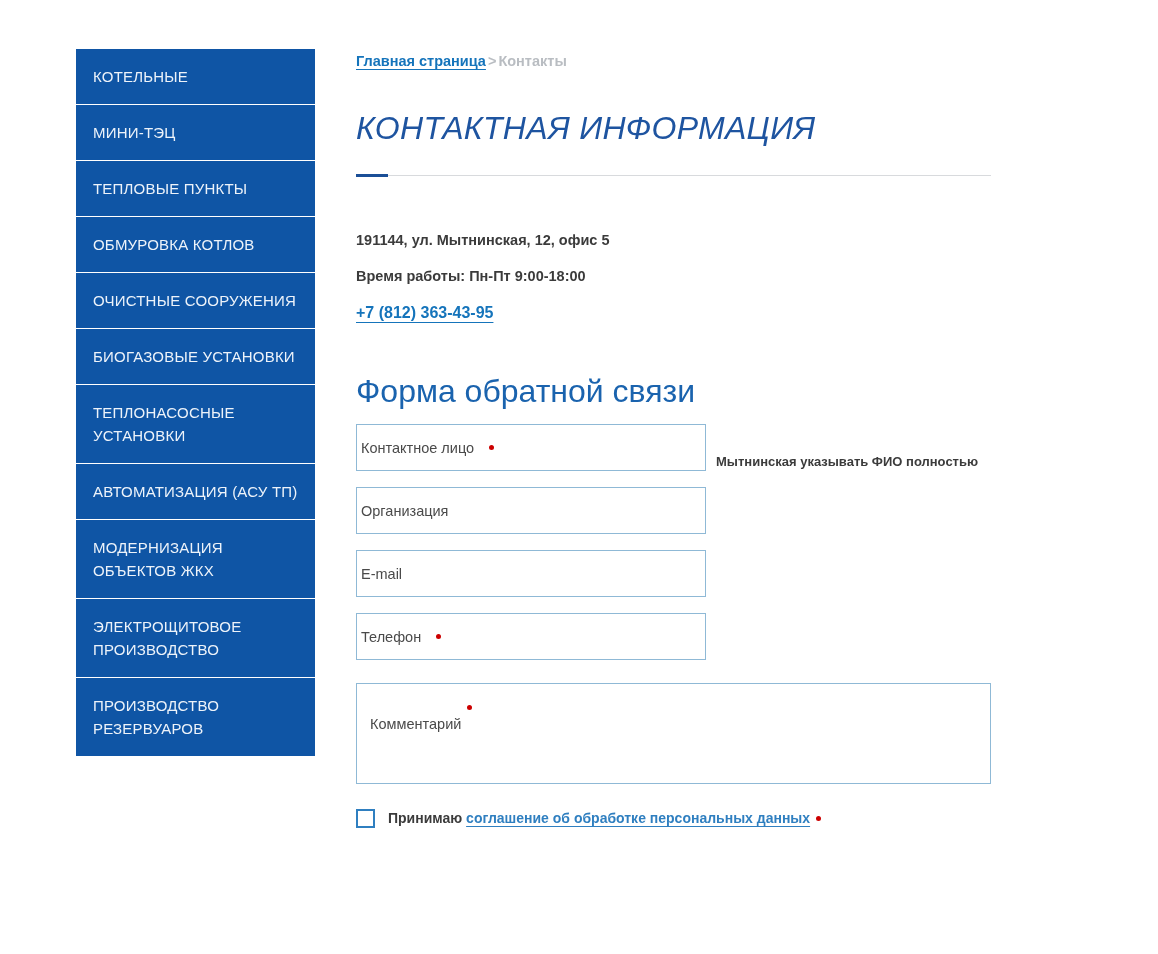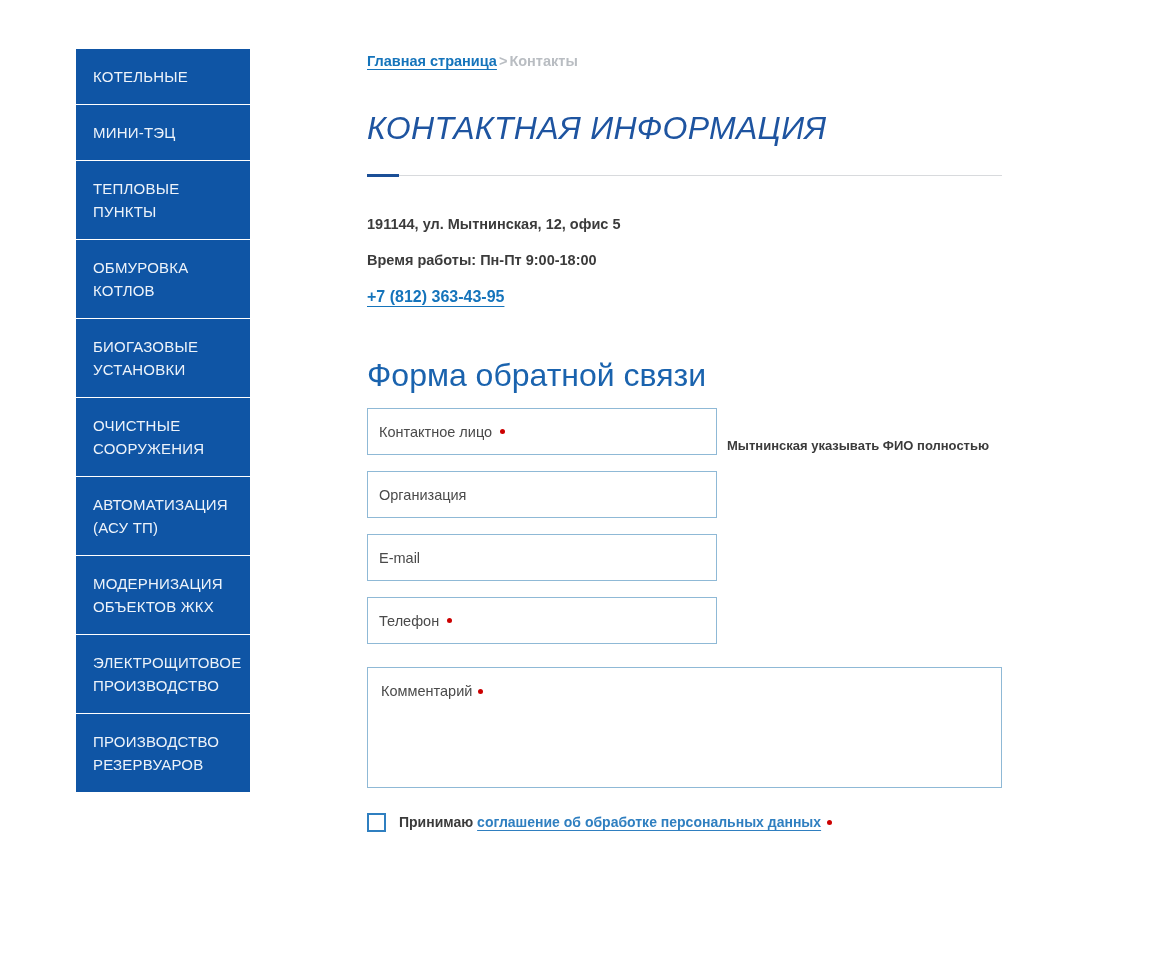--- a/index.html
+++ b/index.html
@@ -21,21 +21,21 @@
     position: relative;
     width: 1158px;
     height: 954px;
   }
 
   
   #sidebar {
     position: absolute;
     left: 76px;
     top: 48px;
-    width: 174px;
+    width: 239px;
     background: #0f55a5;
     border-top: 1px solid #ffffff;
   }
   .nav-item {
     display: block;
     box-sizing: border-box;
     width: 100%;
     background: #0f55a5;
     border-bottom: 1px solid #ffffff;
     padding: 16px 16px 16px 17px;
@@ -50,21 +50,21 @@
     color: #edf3fa;
     letter-spacing: 0.2px;
     font-weight: 400;
     text-transform: uppercase;
     white-space: pre-line;
   }
 
   
   #main {
     position: absolute;
-    left: 367px;
+    left: 356px;
     top: 48px;
     width: 635px;
   }
 
   
   #breadcrumb {
     font-size: 14.5px;
     line-height: 20px;
     padding-top: 3px;
     white-space: nowrap;
@@ -118,20 +118,21 @@
   
   #contact-block {
     padding-top: 38px;
   }
   .contact-line {
     font-size: 14.5px;
     line-height: 20px;
     font-weight: bold;
     color: #3b3b3b;
     margin-bottom: 16px;
+    margin-top: 16px;
   }
   .contact-link {
     display: inline-block;
     font-size: 16px;
     line-height: 21px;
     font-weight: bold;
     color: #1574bb;
     text-decoration: underline;
     text-underline-offset: 4px;
     margin-bottom: 33px;
@@ -155,34 +156,34 @@
   .field-row {
     position: relative;
     margin-bottom: 16px;
   }
   .text-input {
     box-sizing: border-box;
     width: 350px;
     height: 47px;
     border: 1px solid #8fb9d6;
     background: #ffffff;
-    padding: 0 11px;
+    padding: 0 4px;
     font-family: "Liberation Sans", "DejaVu Sans", sans-serif;
     font-size: 14.5px;
     color: #4a4a4a;
     outline: none;
   }
   .text-input::placeholder { color: #4a4a4a; opacity: 1; }
   .text-area {
     box-sizing: border-box;
     width: 635px;
-    height: 121px;
+    height: 101px;
     border: 1px solid #8fb9d6;
     background: #ffffff;
-    padding: 13px 13px;
+    padding: 30px 13px;
     font-family: "Liberation Sans", "DejaVu Sans", sans-serif;
     font-size: 14.5px;
     line-height: 20px;
     color: #4a4a4a;
     resize: none;
     outline: none;
   }
   .text-area::placeholder { color: #4a4a4a; opacity: 1; }
 
   
@@ -260,24 +261,27 @@
       <a class="nav-item">
         <span class="nav-label">МИНИ-ТЭЦ</span>
       </a>
       <a class="nav-item">
         <span class="nav-label">ТЕПЛОВЫЕ ПУНКТЫ</span>
       </a>
       <a class="nav-item">
         <span class="nav-label">ОБМУРОВКА КОТЛОВ</span>
       </a>
       <a class="nav-item">
+        <span class="nav-label">ОЧИСТНЫЕ СООРУЖЕНИЯ</span>
+      </a>
+      <a class="nav-item">
         <span class="nav-label">БИОГАЗОВЫЕ УСТАНОВКИ</span>
       </a>
       <a class="nav-item">
-        <span class="nav-label">ОЧИСТНЫЕ СООРУЖЕНИЯ</span>
+        <span class="nav-label">ТЕПЛОНАСОСНЫЕ УСТАНОВКИ</span>
       </a>
       <a class="nav-item">
         <span class="nav-label">АВТОМАТИЗАЦИЯ (АСУ ТП)</span>
       </a>
       <a class="nav-item">
         <span class="nav-label">МОДЕРНИЗАЦИЯ ОБЪЕКТОВ ЖКХ</span>
       </a>
       <a class="nav-item">
         <span class="nav-label">ЭЛЕКТРОЩИТОВОЕ ПРОИЗВОДСТВО</span>
       </a>

